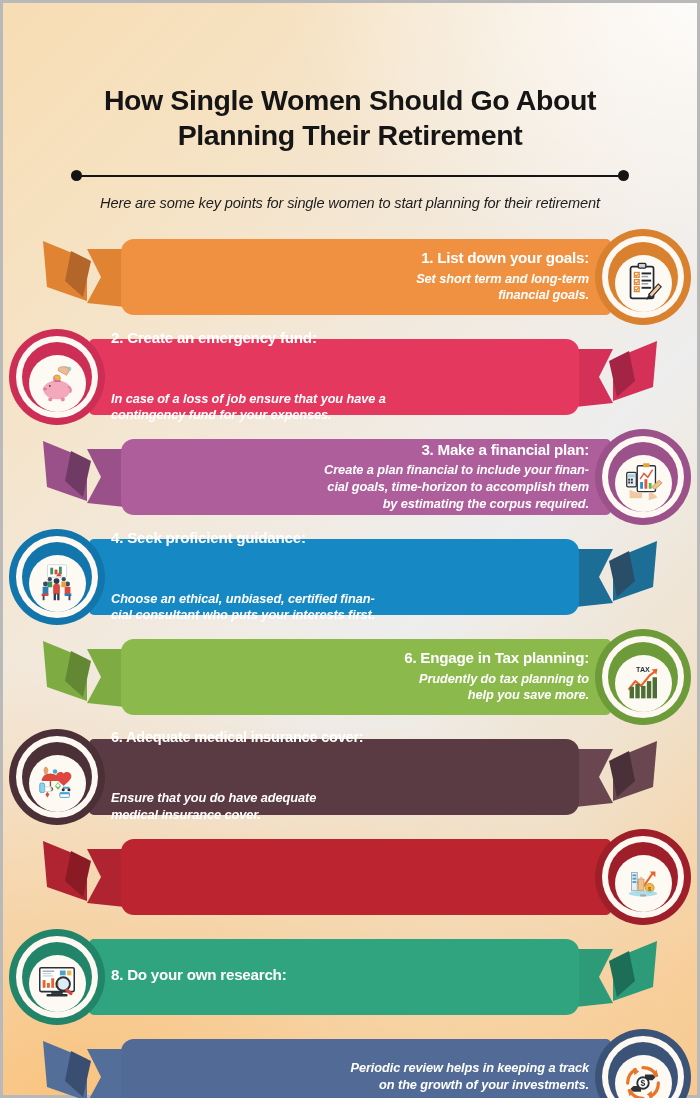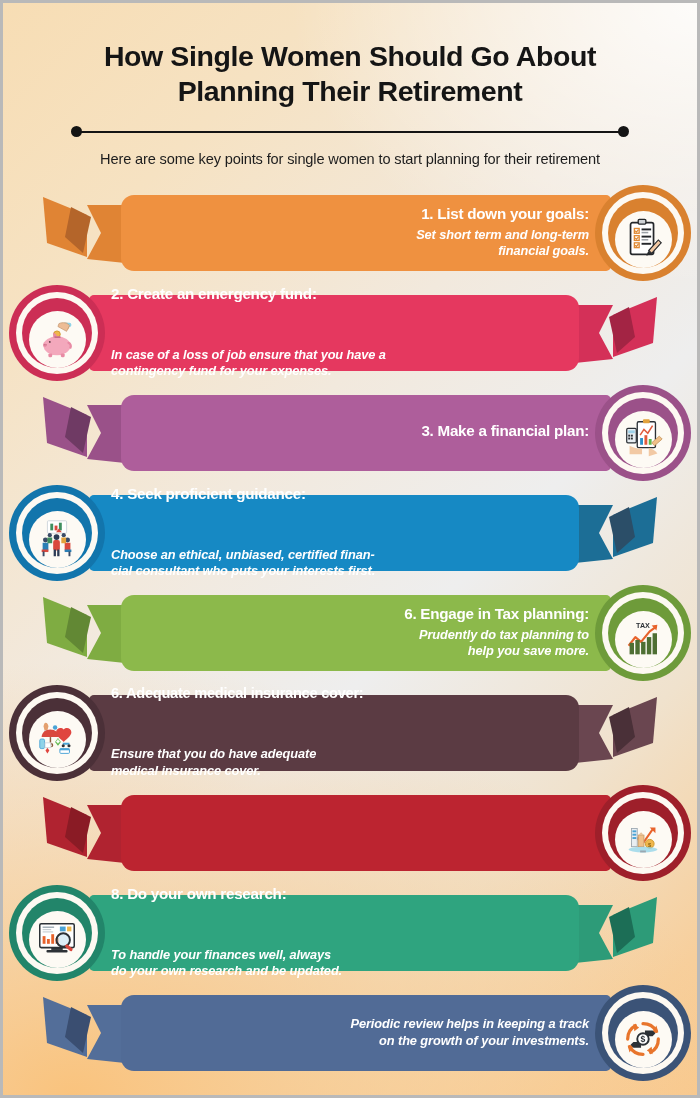--- a/index.html
+++ b/index.html
@@ -18,38 +18,38 @@
   #page:before{
     content:"";position:absolute;left:0;right:0;top:0;bottom:0;
     background:
       radial-gradient(130% 55% at 10% 100%, rgba(250,193,120,.95) 0%, rgba(250,200,135,.55) 38%, rgba(255,255,255,0) 72%),
       radial-gradient(90% 40% at 100% 0%, rgba(255,255,255,.85) 0%, rgba(255,255,255,0) 65%);
     pointer-events:none;
   }
   #page>*{position:relative;z-index:2;}
 
   
-  .header{padding:36px 34px 0 34px;text-align:center;}
+  .header{padding:36px 34px 0 34px;text-align:center;margin-top:44px;}
   .title{
     font-size:28.5px;font-weight:bold;color:#151515;line-height:1.22;
     letter-spacing:-.4px;margin:0;
   }
   .rule-wrap{
     position:relative;margin:16px auto 0 auto;width:558px;height:14px;
   }
   .rule-line{
     position:absolute;left:6px;right:6px;top:6px;height:2.6px;background:#141414;border-radius:2px;
   }
   .rule-dot{
     position:absolute;top:1.5px;width:11px;height:11px;border-radius:50%;background:#141414;
   }
   .rule-dot.left{left:0;}
   .rule-dot.right{right:0;}
   .subtitle{
-    margin:11px 0 0 0;font-size:14.6px;color:#1d1d1d;
+    margin:11px 0 0 0;font-size:14.6px;font-style:italic;color:#1d1d1d;
     line-height:1.3;letter-spacing:-.15px;
   }
 
   
   .list{margin-top:16px;}
   .row{position:relative;height:100px;}
 
   
   .banner{
     position:absolute;top:10px;height:76px;box-sizing:border-box;
@@ -219,20 +219,23 @@
       <svg viewBox="0 0 82 80">
         <path d="M0 4 L44 22 L44 64 L4 50 Z" fill="#9A5189"></path>
         <path d="M28 14 L48 24 L40 60 L22 44 Z" fill="#6F3A64"></path>
         <path d="M44 12 L82 12 L82 70 L44 66 L58 40 Z" fill="#9A5189"></path>
       </svg>
     </div>
     <div class="shade" style="background:#8F4880"></div>
     <div class="banner" style="background:#AE5E9B"></div>
     <div class="txt">
       <div class="step-title">3. Make a financial plan:</div>
+      <div class="step-desc">Create a plan financial to include your finan-
+cial goals, time-horizon to accomplish them
+by estimating the corpus required.</div>
     </div>
     <div class="medallion" style="background:#9B5189">
       <div class="med-ring2">
         <div class="med-ring3" style="background:#9B5189">
           <div class="med-core">
       <svg viewBox="0 0 48 48" width="46" height="46">
         <rect x="18" y="6" width="19" height="27" rx="1.5" fill="#fff" stroke="#2c3136" stroke-width="1.4"></rect>
         <rect x="24" y="3.5" width="7" height="4" rx="1" fill="#e2a23c"></rect>
         <polyline points="21,20 25,14 29,18 34,10" fill="none" stroke="#e05b3c" stroke-width="1.6"></polyline>
         <rect x="21" y="23" width="3" height="7" fill="#2b8fc9"></rect>
@@ -431,22 +434,20 @@
       <svg viewBox="0 0 82 80">
         <path d="M0 4 L44 22 L44 64 L4 50 Z" fill="#2D9B78"></path>
         <path d="M28 14 L48 24 L40 60 L22 44 Z" fill="#1C6E56"></path>
         <path d="M44 12 L82 12 L82 70 L44 66 L58 40 Z" fill="#2D9B78"></path>
       </svg>
     </div>
     <div class="shade" style="background:#1F7E62"></div>
     <div class="banner" style="background:#2FA47F"></div>
     <div class="txt">
       <div class="step-title">8. Do your own research:</div>
-      <div class="step-desc">To handle your finances well, always
-do your own research and be updated.</div>
     </div>
     <div class="medallion" style="background:#22856A">
       <div class="med-ring2">
         <div class="med-ring3" style="background:#22856A">
           <div class="med-core">
       <svg viewBox="0 0 48 48" width="46" height="46">
         <rect x="6" y="8" width="36" height="25" rx="1.6" fill="#fff" stroke="#2c3136" stroke-width="1.6"></rect>
         <rect x="9" y="11" width="12" height="1.4" fill="#9aa7b0"></rect>
         <rect x="9" y="13.6" width="9" height="1.2" fill="#c7ced3"></rect>
         <rect x="9" y="16" width="11" height="1.2" fill="#c7ced3"></rect>

